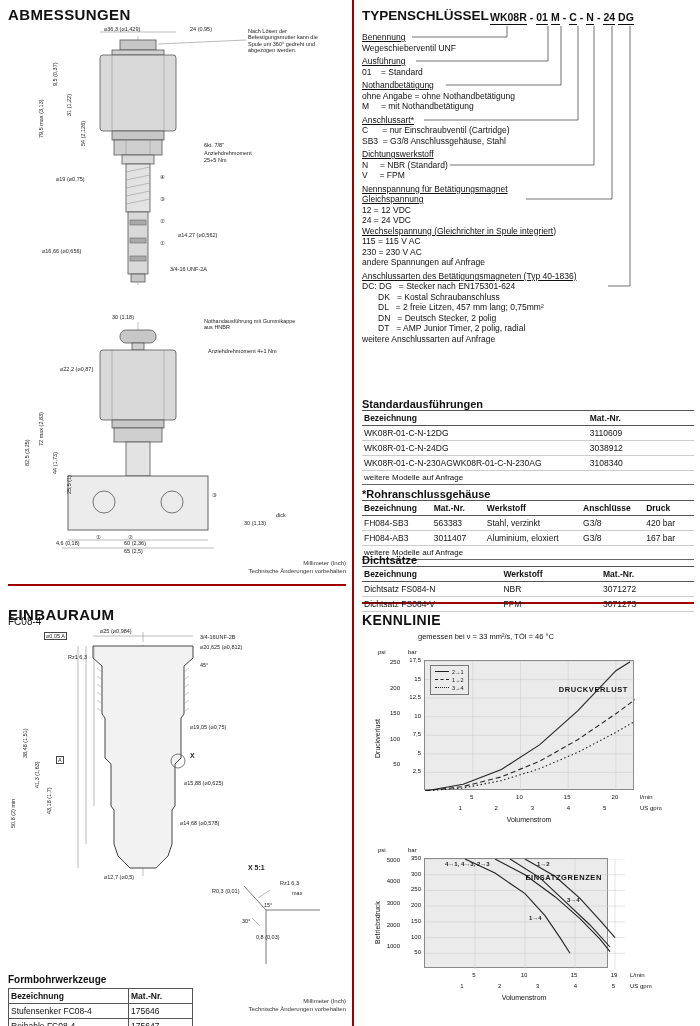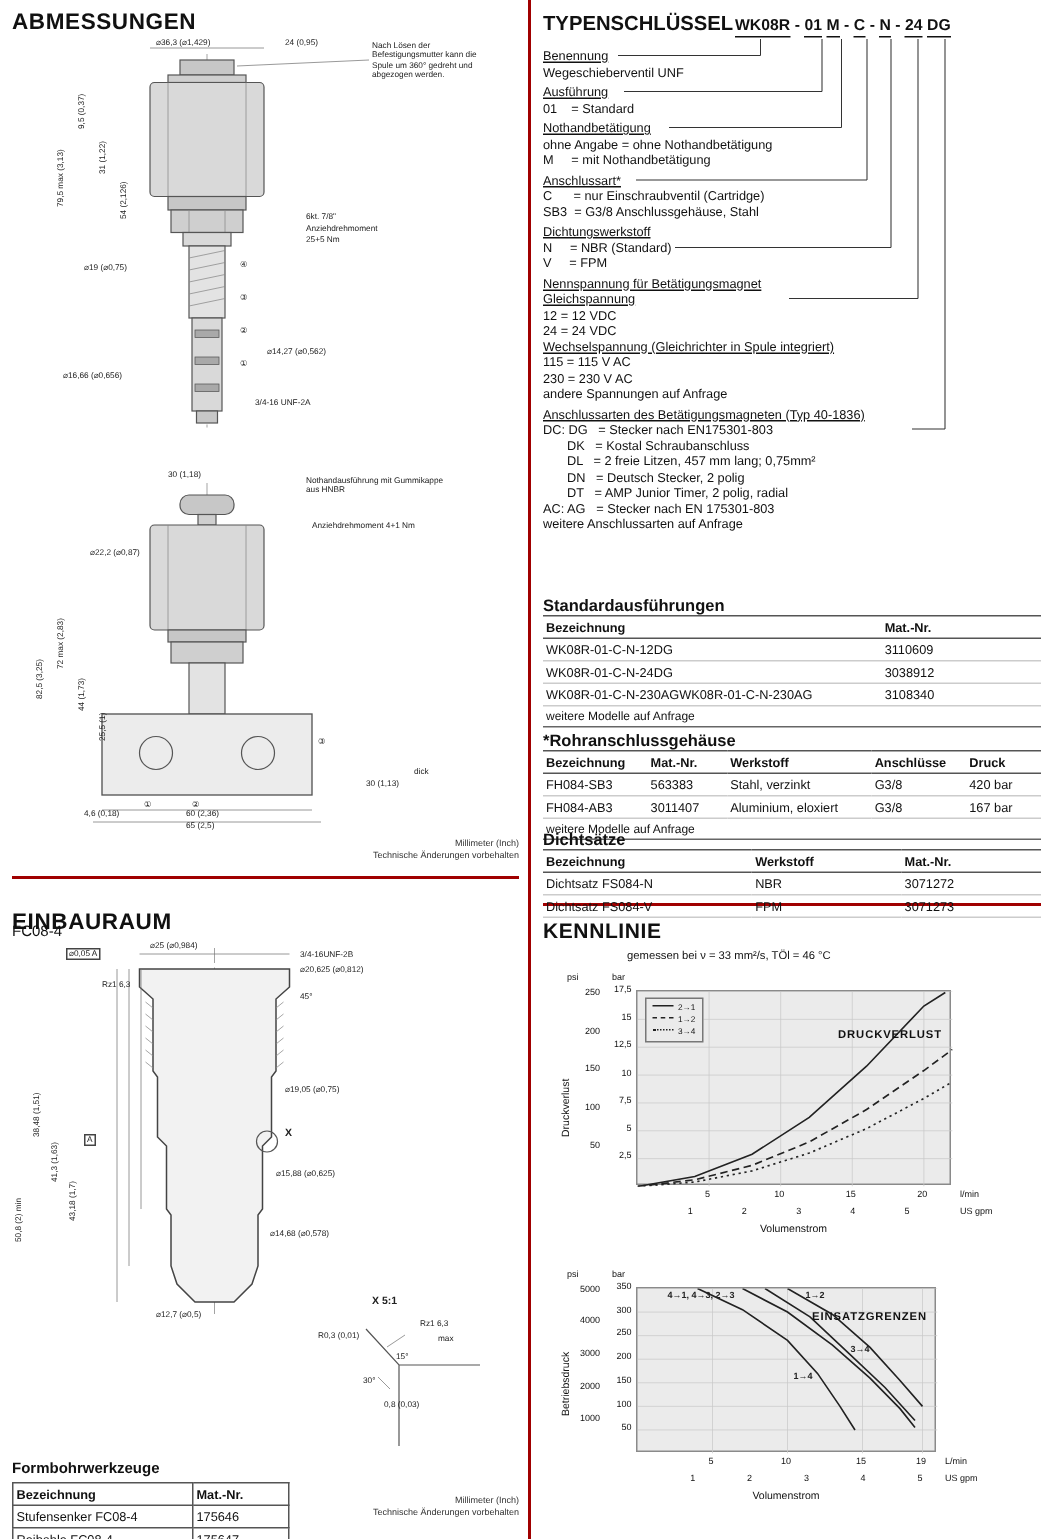--- a/index.html
+++ b/index.html
@@ -59,21 +59,21 @@
   .ts-line.u{text-decoration:underline}
   .ts-line.ind{padding-left:16px}
   .ts-sec{margin-bottom:3px}
   #connectors{position:absolute;left:0;top:0;pointer-events:none}
 
   
   .chart{position:absolute;left:8px;width:316px}
   .c1{height:192px}.c2{height:165px}
   .plotwrap{position:absolute;left:54px;top:14px;background:#ebebeb;border:1px solid #8a8a8a}
   .c1 .plotwrap{width:210px;height:130px}
-  .c2 .plotwrap{width:200px;height:110px}
+  .c2 .plotwrap{width:184px;height:110px}
   .yticks{position:absolute;top:14px;font-size:6px}
   .c1 .yticks{height:130px}.c2 .yticks{height:110px}
   .yticks.t1{left:34px;width:17px}
   .yticks.t2{left:6px;width:24px}
   .yticks span{position:absolute;right:0}
   .xticks{position:absolute;left:54px;font-size:6px;height:8px}
   .c1 .xticks{width:210px}.c2 .xticks{width:200px}
   .xticks span{position:absolute}
   .xunit{position:absolute;font-size:6px}
   .c1 .xunit{left:270px}.c2 .xunit{left:260px}
@@ -341,26 +341,25 @@
             <div class="ts-line">24 = 24 VDC</div>
             <div class="ts-line u">Wechselspannung (Gleichrichter in Spule integriert)</div>
             <div class="ts-line">115 = 115 V AC</div>
             <div class="ts-line">230 = 230 V AC</div>
             <div class="ts-line">andere Spannungen auf Anfrage</div>
           </div>
       </div>
       <div class="ts-sec">
         <div class="ts-head">Anschlussarten des Betätigungsmagneten (Typ 40-1836)</div>
         <div>
-            <div class="ts-line">DC: DG   = Stecker nach EN175301-803</div>
+            <div class="ts-line">DC: DG   = Stecker nach EN175301-624</div>
             <div class="ts-line ind">DK   = Kostal Schraubanschluss</div>
             <div class="ts-line ind">DL   = 2 freie Litzen, 457 mm lang; 0,75mm²</div>
             <div class="ts-line ind">DN   = Deutsch Stecker, 2 polig</div>
             <div class="ts-line ind">DT   = AMP Junior Timer, 2 polig, radial</div>
-            <div class="ts-line">AC: AG   = Stecker nach EN 175301-803</div>
             <div class="ts-line">weitere Anschlussarten auf Anfrage</div>
           </div>
       </div>
     </div>
 
     <div class="blk" style="top:392px">
       <div class="tbl-title">Standardausführungen</div>
       <table>
         <thead>
             <tr>

